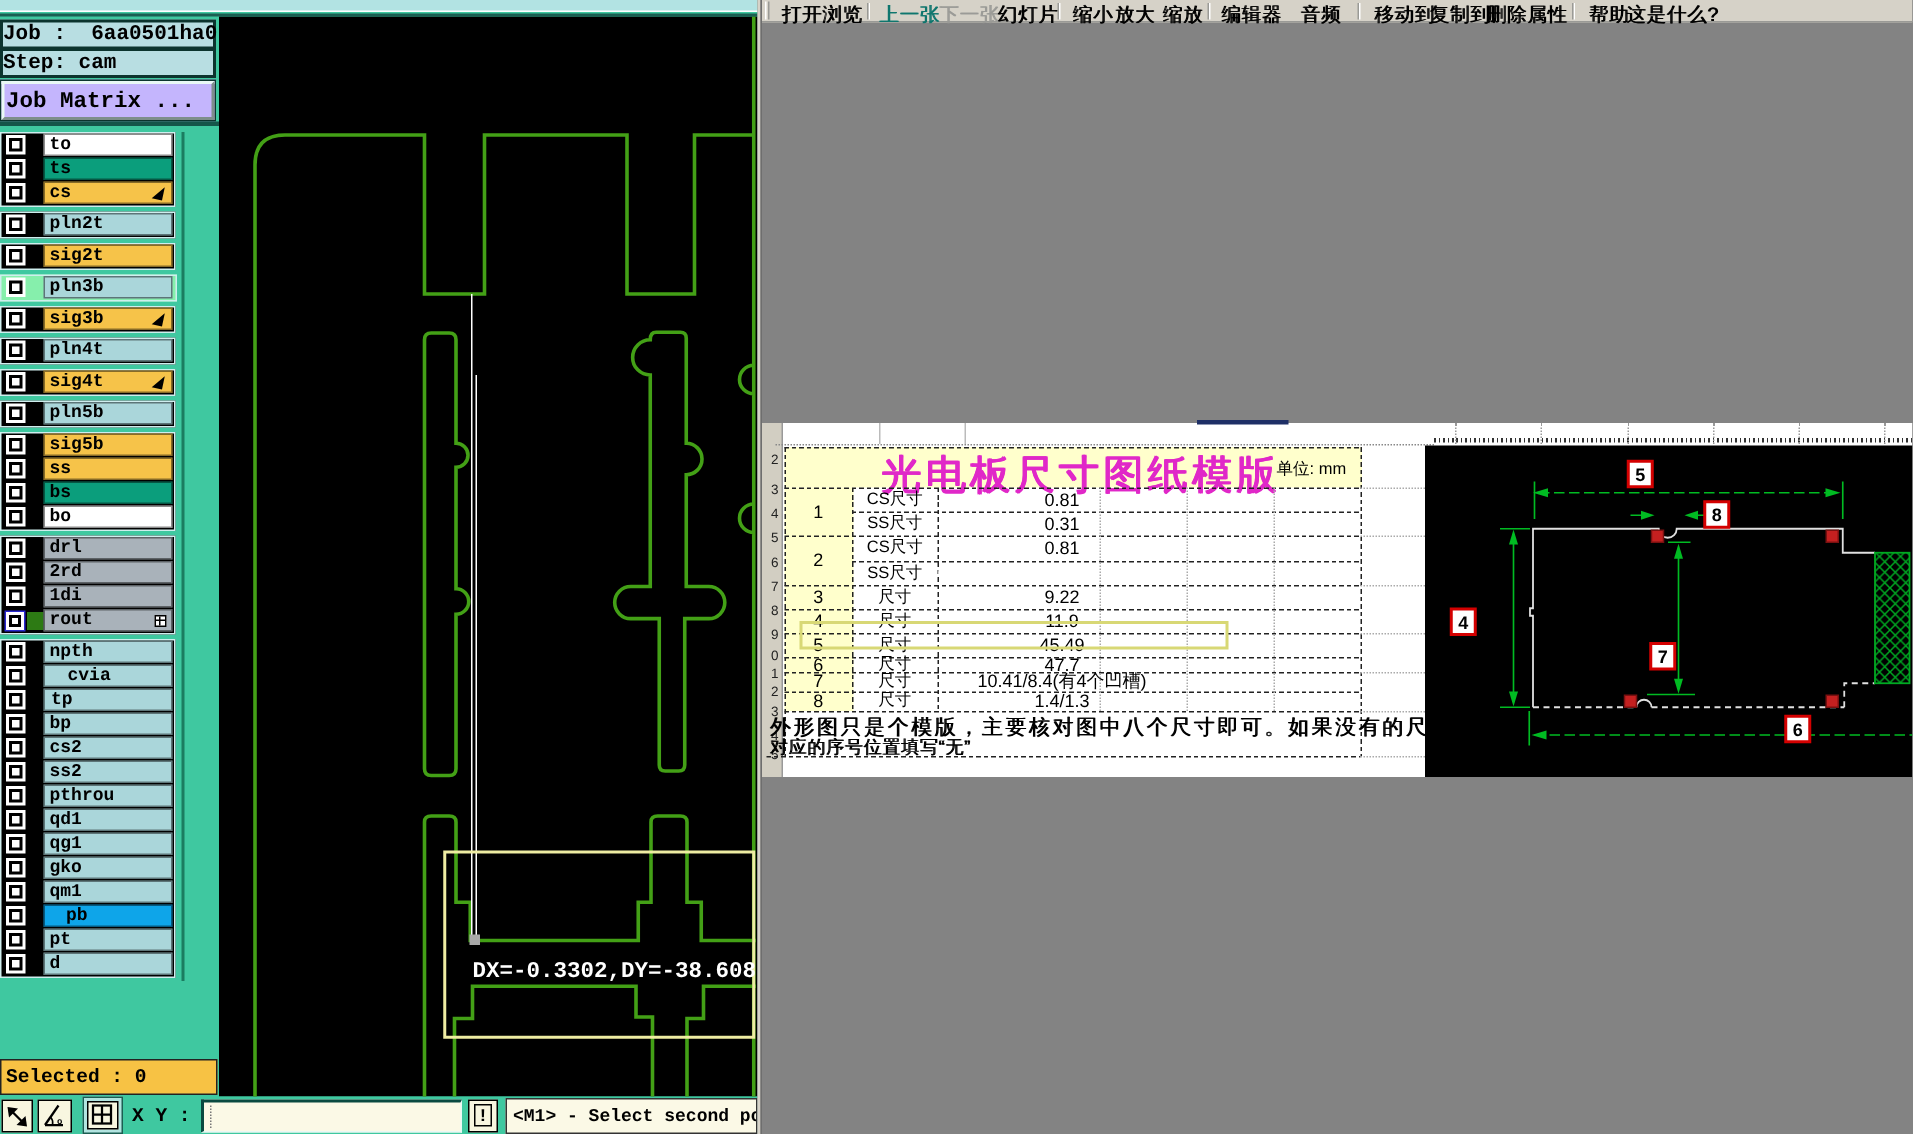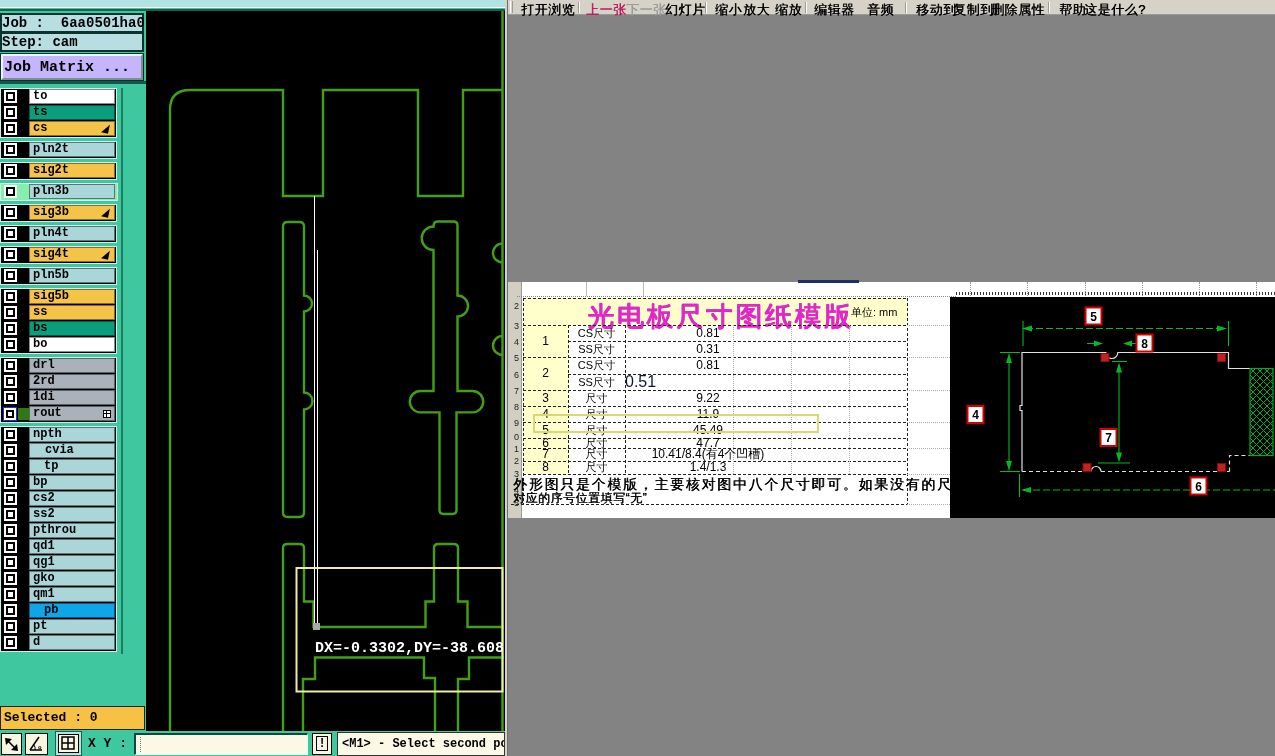--- a/index.html
+++ b/index.html
@@ -123,21 +123,21 @@
 <div class="a" style="left:3px;top:1px;width:13px;height:13px;background:#fff"></div>
 <div class="a" style="left:5px;top:3px;width:9px;height:9px;border:2px solid #000"></div>
 <div class="a mono" style="left:28px;top:0px;width:86px;height:15px;background:#aad6da;border:1px solid rgba(0,0,0,.45);font-size:12px;line-height:13px;padding-left:3px">npth
 </div>
 <div class="a" style="left:3px;top:17px;width:13px;height:13px;background:#fff"></div>
 <div class="a" style="left:5px;top:19px;width:9px;height:9px;border:2px solid #000"></div>
 <div class="a mono" style="left:28px;top:16px;width:86px;height:15px;background:#aad6da;border:1px solid rgba(0,0,0,.45);font-size:12px;line-height:13px;padding-left:15px">cvia
 </div>
 <div class="a" style="left:3px;top:33px;width:13px;height:13px;background:#fff"></div>
 <div class="a" style="left:5px;top:35px;width:9px;height:9px;border:2px solid #000"></div>
-<div class="a mono" style="left:28px;top:32px;width:86px;height:15px;background:#aad6da;border:1px solid rgba(0,0,0,.45);font-size:12px;line-height:13px;padding-left:14px">tp
+<div class="a mono" style="left:28px;top:32px;width:86px;height:15px;background:#aad6da;border:1px solid rgba(0,0,0,.45);font-size:12px;line-height:13px;padding-left:4px">tp
 </div>
 <div class="a" style="left:3px;top:49px;width:13px;height:13px;background:#fff"></div>
 <div class="a" style="left:5px;top:51px;width:9px;height:9px;border:2px solid #000"></div>
 <div class="a mono" style="left:28px;top:48px;width:86px;height:15px;background:#aad6da;border:1px solid rgba(0,0,0,.45);font-size:12px;line-height:13px;padding-left:3px">bp
 </div>
 <div class="a" style="left:3px;top:65px;width:13px;height:13px;background:#fff"></div>
 <div class="a" style="left:5px;top:67px;width:9px;height:9px;border:2px solid #000"></div>
 <div class="a mono" style="left:28px;top:64px;width:86px;height:15px;background:#aad6da;border:1px solid rgba(0,0,0,.45);font-size:12px;line-height:13px;padding-left:3px">cs2
 </div>
 <div class="a" style="left:3px;top:81px;width:13px;height:13px;background:#fff"></div>
@@ -231,21 +231,21 @@
 <text x="315" y="651.5" font-family="Liberation Mono,monospace" font-weight="bold" font-size="15" fill="#ffffff">DX=-0.3302,DY=-38.608</text>
 </svg>
 </div>
 <div class="a sans" style="left:505px;top:0;width:770px;height:756px;background:#838383">
 <div class="a" style="left:0;top:0;width:2px;height:756px;background:#d6d2c8"></div>
     <div class="a" style="left:2px;top:0;width:1px;height:756px;background:#6e6e6e"></div>
 <div class="a" style="left:3px;top:0;width:767px;height:15px;background:#d6d2c8;border-bottom:1px solid #9a9a96">
 <div class="a" style="left:2px;top:1px;width:3px;height:12px;border-left:1px solid #fff;border-right:1px solid #9a9a96"></div>
 <div class="a" style="left:13px;top:1px;font-size:13px;letter-spacing:0.5px;color:#000;white-space:pre;text-shadow:0.6px 0 currentColor">打开</div>
 <div class="a" style="left:40px;top:1px;font-size:13px;letter-spacing:0.5px;color:#000;white-space:pre;text-shadow:0.6px 0 currentColor">浏览</div>
-<div class="a" style="left:78px;top:1px;font-size:13px;letter-spacing:0.5px;color:#be185d;white-space:pre;text-shadow:0.6px 0 currentColor">上一张</div>
+<div class="a" style="left:78px;top:1px;font-size:13px;letter-spacing:0.5px;color:#0f766e;white-space:pre;text-shadow:0.6px 0 currentColor">上一张</div>
 <div class="a" style="left:118px;top:1px;font-size:13px;letter-spacing:0.5px;color:#9b9b97;white-space:pre;text-shadow:0.6px 0 currentColor">下一张</div>
 <div class="a" style="left:157px;top:1px;font-size:13px;letter-spacing:0.5px;color:#000;white-space:pre;text-shadow:0.6px 0 currentColor">幻灯片</div>
 <div class="a" style="left:207px;top:1px;font-size:13px;letter-spacing:0.5px;color:#000;white-space:pre;text-shadow:0.6px 0 currentColor">缩小</div>
 <div class="a" style="left:235px;top:1px;font-size:13px;letter-spacing:0.5px;color:#000;white-space:pre;text-shadow:0.6px 0 currentColor">放大</div>
 <div class="a" style="left:267px;top:1px;font-size:13px;letter-spacing:0.5px;color:#000;white-space:pre;text-shadow:0.6px 0 currentColor">缩放</div>
 <div class="a" style="left:306px;top:1px;font-size:13px;letter-spacing:0.5px;color:#000;white-space:pre;text-shadow:0.6px 0 currentColor">编辑器</div>
 <div class="a" style="left:359px;top:1px;font-size:13px;letter-spacing:0.5px;color:#000;white-space:pre;text-shadow:0.6px 0 currentColor">音频</div>
 <div class="a" style="left:408px;top:1px;font-size:13px;letter-spacing:0.5px;color:#000;white-space:pre;text-shadow:0.6px 0 currentColor">移动到</div>
 <div class="a" style="left:445px;top:1px;font-size:13px;letter-spacing:0.5px;color:#000;white-space:pre;text-shadow:0.6px 0 currentColor">复制到</div>
 <div class="a" style="left:483px;top:1px;font-size:13px;letter-spacing:0.5px;color:#000;white-space:pre;text-shadow:0.6px 0 currentColor">删除</div>
@@ -324,21 +324,21 @@
 <div class="a sans" style="left:57px;top:94px;width:57px;height:16px;line-height:16px;text-align:center;font-size:11px;color:#000">SS尺寸</div>
 <div class="a sans" style="left:57px;top:110px;width:57px;height:16px;line-height:16px;text-align:center;font-size:11px;color:#000">尺寸</div>
 <div class="a sans" style="left:57px;top:126px;width:57px;height:16px;line-height:16px;text-align:center;font-size:11px;color:#000">尺寸</div>
 <div class="a sans" style="left:57px;top:142px;width:57px;height:16px;line-height:16px;text-align:center;font-size:11px;color:#000">尺寸</div>
 <div class="a sans" style="left:57px;top:158px;width:57px;height:10px;line-height:10px;text-align:center;font-size:11px;color:#000">尺寸</div>
 <div class="a sans" style="left:57px;top:168px;width:57px;height:13px;line-height:13px;text-align:center;font-size:11px;color:#000">尺寸</div>
 <div class="a sans" style="left:57px;top:181px;width:57px;height:13px;line-height:13px;text-align:center;font-size:11px;color:#000">尺寸</div>
 <div class="a sans" style="left:114px;top:45px;width:166px;height:16px;line-height:16px;text-align:center;font-size:12px;color:#000">0.81</div>
 <div class="a sans" style="left:114px;top:61px;width:166px;height:16px;line-height:16px;text-align:center;font-size:12px;color:#000">0.31</div>
 <div class="a sans" style="left:114px;top:77px;width:166px;height:16px;line-height:16px;text-align:center;font-size:12px;color:#000">0.81</div>
-<div class="a sans" style="left:114px;top:94px;width:166px;height:16px;line-height:16px;text-align:left;font-size:16px;color:#0f172a">0.51</div>
+<div class="a sans" style="left:114px;top:94px;width:166px;height:16px;line-height:16px;text-align:left;font-size:12px;color:#ffffff">0.51</div>
 <div class="a sans" style="left:114px;top:110px;width:166px;height:16px;line-height:16px;text-align:center;font-size:12px;color:#000">9.22</div>
 <div class="a sans" style="left:114px;top:126px;width:166px;height:16px;line-height:16px;text-align:center;font-size:12px;color:#000">11.9</div>
 <div class="a sans" style="left:114px;top:142px;width:166px;height:16px;line-height:16px;text-align:center;font-size:12px;color:#000">45.49</div>
 <div class="a sans" style="left:114px;top:158px;width:166px;height:10px;line-height:10px;text-align:center;font-size:12px;color:#000">47.7</div>
 <div class="a sans" style="left:114px;top:168px;width:166px;height:13px;line-height:13px;text-align:center;font-size:12px;color:#000">10.41/8.4(有4个凹槽)</div>
 <div class="a sans" style="left:114px;top:181px;width:166px;height:13px;line-height:13px;text-align:center;font-size:12px;color:#000">1.4/1.3</div>
 <div class="a" style="left:396px;top:45px;width:43px;height:1px;border-top:1px dotted #aaa"></div>
 <div class="a" style="left:396px;top:77px;width:43px;height:1px;border-top:1px dotted #aaa"></div>
 <div class="a" style="left:396px;top:110px;width:43px;height:1px;border-top:1px dotted #aaa"></div>
 <div class="a" style="left:396px;top:142px;width:43px;height:1px;border-top:1px dotted #aaa"></div>

